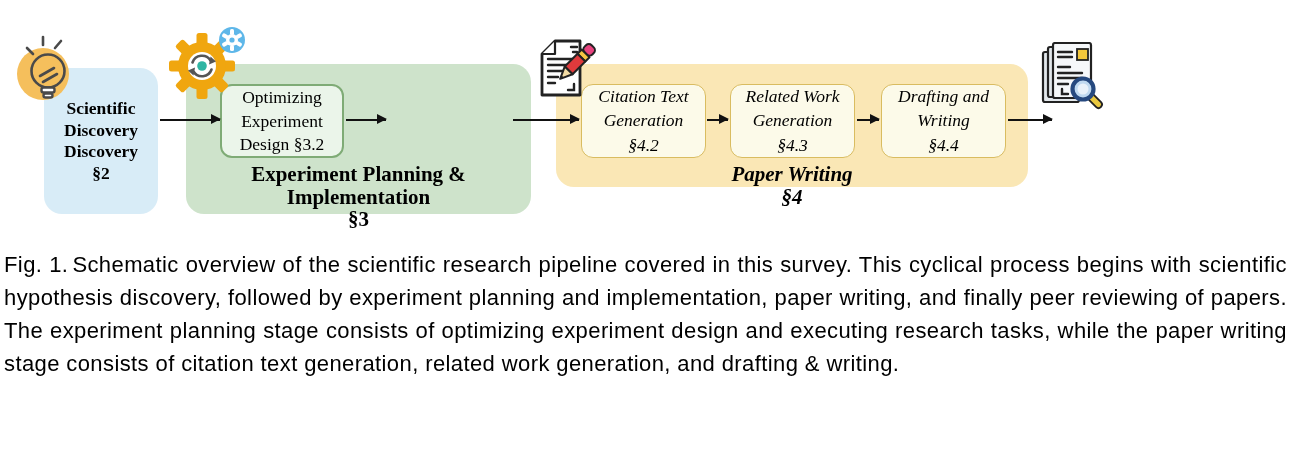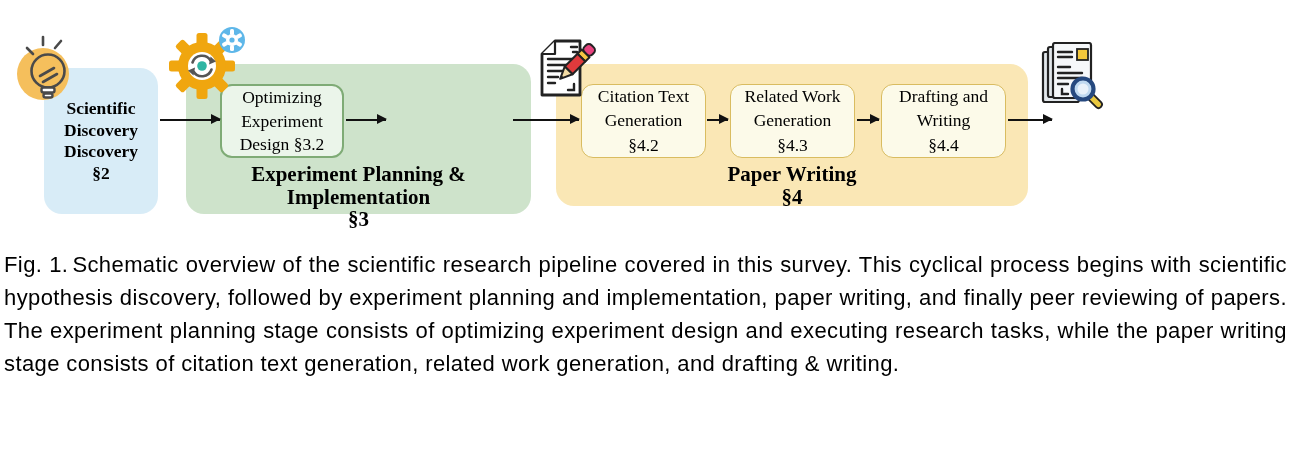--- a/index.html
+++ b/index.html
@@ -12,21 +12,21 @@
   .stagebox{position:absolute;border-radius:18px;display:flex;flex-direction:column;
             align-items:center;justify-content:center;text-align:center;
             font-weight:bold;font-size:17.5px;line-height:21.5px;z-index:1;}
   .stagebox span{display:block;}
 
   .box-blue {left:44px;  top:68px; width:114px; height:146px; background:#D8ECF7;}
   .box-pink {left:1055px;top:67px; width:123px; height:147px; background:#F2DFDB;}
 
   .group{position:absolute;border-radius:18px;z-index:1;}
   .group-green {left:186px;top:64px;width:345px;height:150px;background:#CEE3CB;}
-  .group-yellow{left:556px;top:64px;width:472px;height:142px;background:#FAE7B5;}
+  .group-yellow{left:556px;top:64px;width:472px;height:123px;background:#FAE7B5;font-style:italic;}
 
   .group-label{position:absolute;left:0;right:0;top:99px;text-align:center;
                font-weight:bold;font-size:21px;line-height:22.5px;}
   .group-label span{display:block;}
 
   .subbox{position:absolute;top:20px;height:74px;border-radius:12px;
           display:flex;flex-direction:column;align-items:center;justify-content:space-between;
           text-align:center;font-size:17.5px;line-height:23.5px;box-sizing:border-box;}
   .subbox span{display:block;}
   .sub-green {background:#EBF5EA;border:2px solid #7FAB76;}

